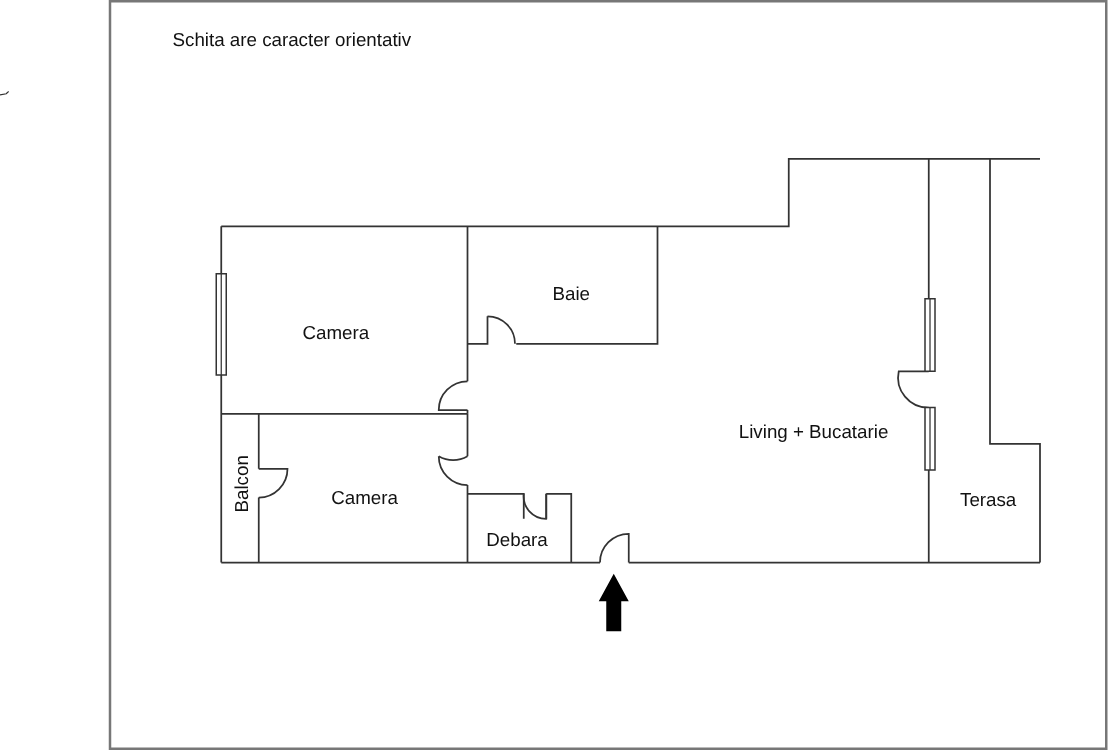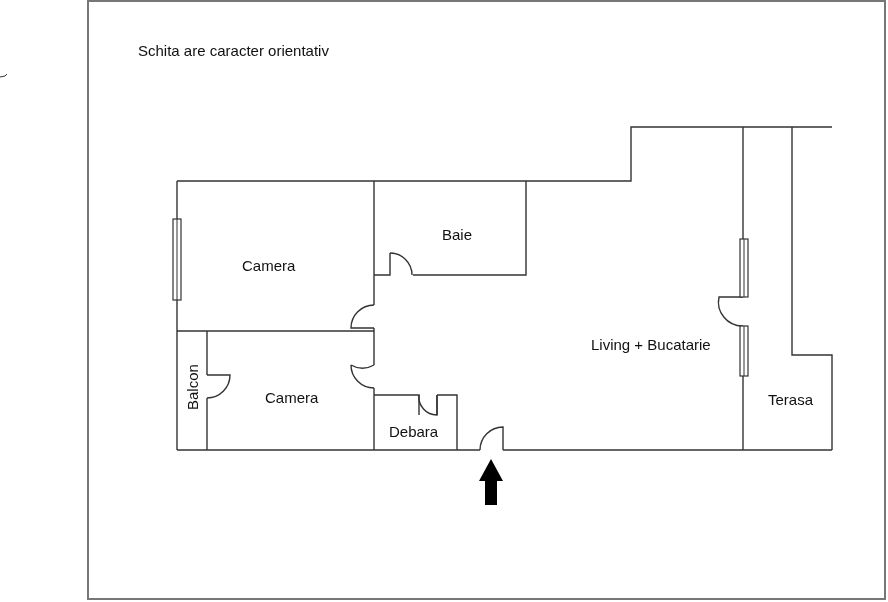--- a/index.html
+++ b/index.html
@@ -26,21 +26,21 @@
       left: 87px;
       top: 0px;
       width: 799px;
       height: 600px;
       border: 2px solid #777777;
       box-sizing: border-box;
     }
     .note {
       position: absolute;
       left: 138px;
-      top: 42px;
+      top: 24px;
       font-size: 15px;
       color: #111111;
       white-space: nowrap;
     }
     svg.plan {
       position: absolute;
       left: 0;
       top: 0;
     }
     .room-label {

